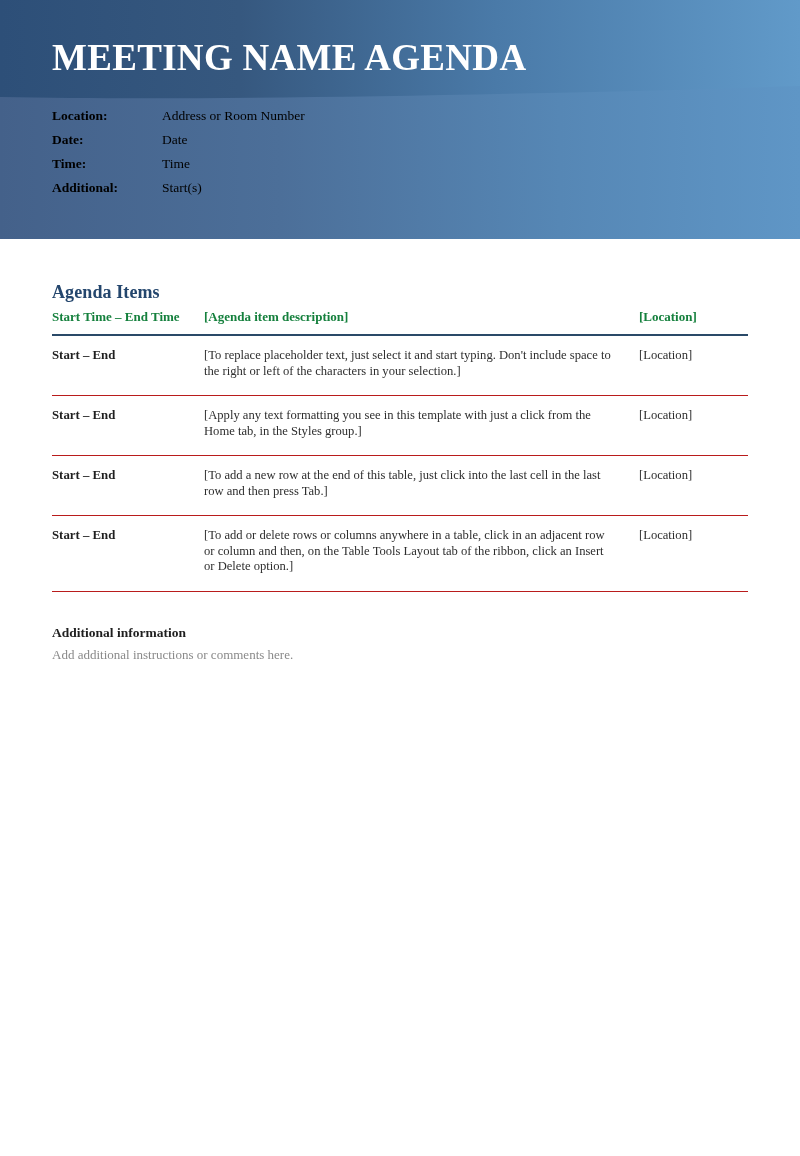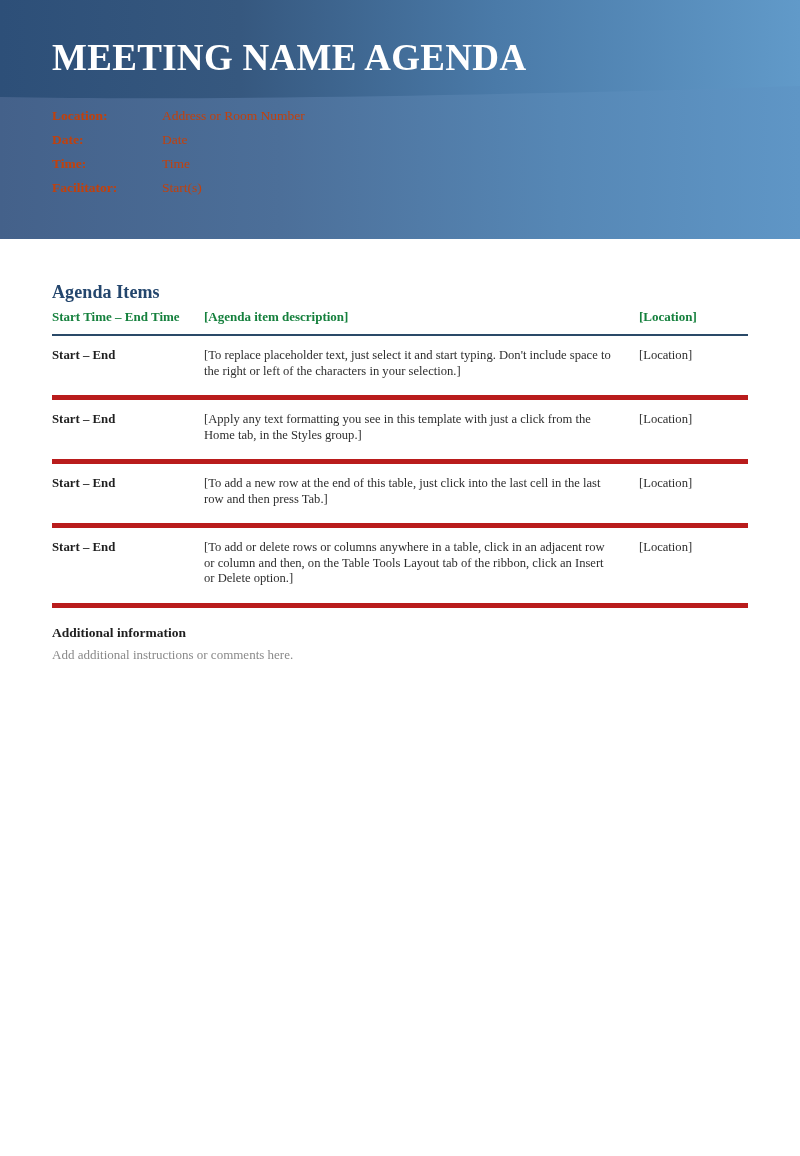--- a/index.html
+++ b/index.html
@@ -53,21 +53,21 @@
 
   .meta-table {
     position: absolute;
     left: 52px;
     top: 104px;
     border-collapse: collapse;
   }
   .meta-table td {
     padding: 0;
     vertical-align: top;
-    color: #c2410c;
+    color: #000000;
     font-size: 13.5px;
     line-height: 24px;
     font-family: "Liberation Serif", "DejaVu Serif", serif;
   }
   .meta-label {
     font-weight: bold;
     padding-right: 14px !important;
     white-space: nowrap;
     width: 96px;
   }
@@ -114,21 +114,21 @@
     border-bottom: 2.2px solid #2a4a68;
     vertical-align: bottom;
     line-height: 16px;
   }
   .agenda-table thead th.th-desc { padding-left: 0; }
 
   .agenda-table tbody td {
     font-size: 12.6px;
     color: #2e2e2e;
     vertical-align: top;
-    border-bottom: 5px solid #b91c1c;
+    border-bottom: 1px solid #b91c1c;
     padding: 12px 0 16px 0;
     line-height: 15.5px;
   }
   .agenda-table tbody td.td-time {
     font-weight: bold;
     font-size: 12.8px;
     color: #1f1f1f;
     white-space: nowrap;
   }
   .agenda-table tbody td.td-desc {
@@ -195,21 +195,21 @@
         </tr>
         <tr>
           <td class="meta-label">Date:</td>
           <td class="meta-value">Date</td>
         </tr>
         <tr>
           <td class="meta-label">Time:</td>
           <td class="meta-value">Time</td>
         </tr>
         <tr>
-          <td class="meta-label">Facilitator:</td>
+          <td class="meta-label">Additional:</td>
           <td class="meta-value">Start(s)</td>
         </tr>
       </tbody>
     </table>
   </div>
 </div>
 
 <div class="page-body">
 
   <div class="section-heading">Agenda Items</div>

